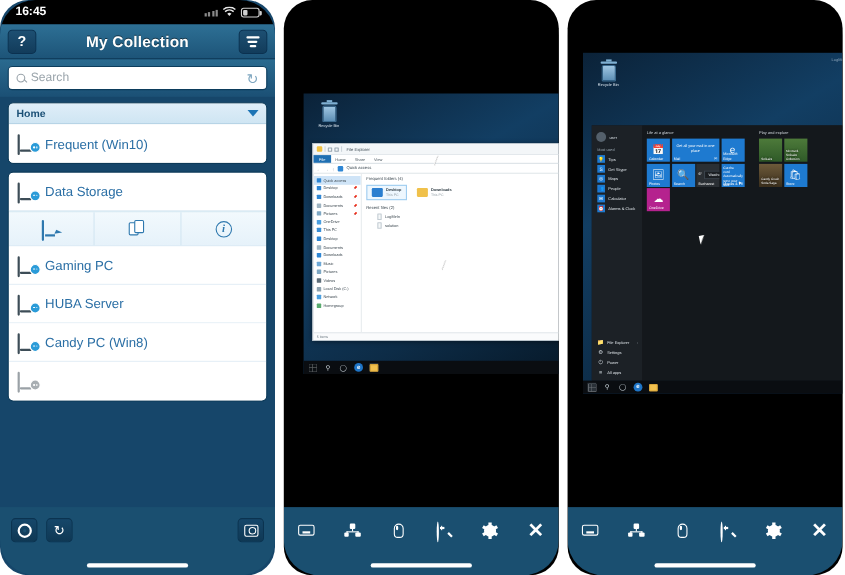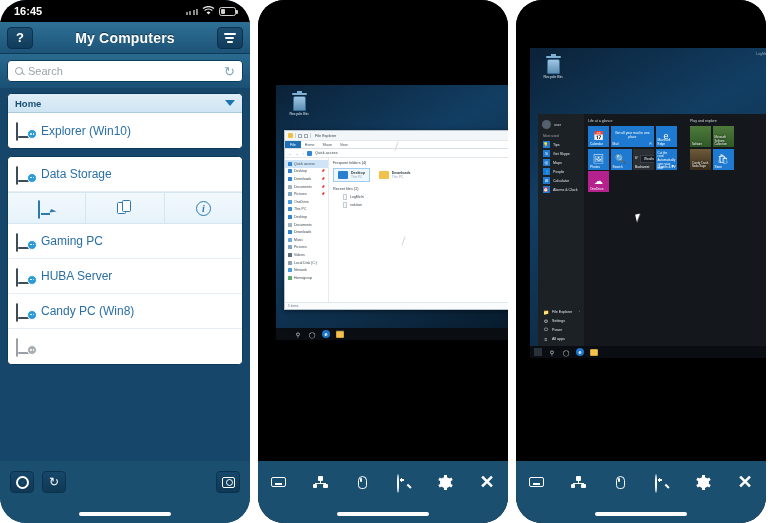--- a/index.html
+++ b/index.html
@@ -14,21 +14,21 @@
 
   
   .phone {
     position: relative;
     width: 250px; height: 523px;
     background: #000;
     border-radius: 26px;
     overflow: hidden;
     flex: 0 0 250px;
   }
-  .phone .screen { position: absolute; inset: 0; border-radius: 22px; overflow: hidden; }
+  .phone .screen { position: absolute; inset: 0; border-radius: 32px; overflow: hidden; }
   .home-indicator {
     position: absolute; bottom: 7px; left: 50%; transform: translateX(-50%);
     width: 92px; height: 4px; border-radius: 3px; background: #fff; z-index: 45;
   }
 
   
   .p1 { background: #16466a; }
   .statusbar {
     height: 22px; background: #000; color: #fff;
     display: flex; align-items: center; justify-content: space-between;
@@ -273,21 +273,21 @@
             <path d="M1 2.6 a8.5 8.5 0 0 1 11 0" stroke="#e8e8e8" stroke-width="1.3" fill="none"></path>
           </svg>
           <span class="batt">
               <i></i>
             </span>
         </span>
       </div>
 
       <div class="navbar">
         <div class="navbtn">?</div>
-        <div class="title">My Computers</div>
+        <div class="title">My Collection</div>
         <div class="navbtn">
           <span class="hamb">
               <i></i>
               <i></i>
               <i></i>
             </span>
         </div>
       </div>
 
       <div class="searchwrap">
@@ -306,21 +306,21 @@
             <span class="caret"></span>
           </div>
           <div class="row">
             <span class="mon">
               <span class="scr"></span><span class="base"></span>
               <span class="badge">
                   <i></i>
                   <i></i>
                 </span>
             </span>
-            <span class="label">Explorer (Win10)</span>
+            <span class="label">Frequent (Win10)</span>
           </div>
         </div>
 
         <div class="group">
 
           <div class="row">
             <span class="mon">
               <span class="scr"></span><span class="base"></span><span class="badge">
                   <i></i>
                   <i></i>

